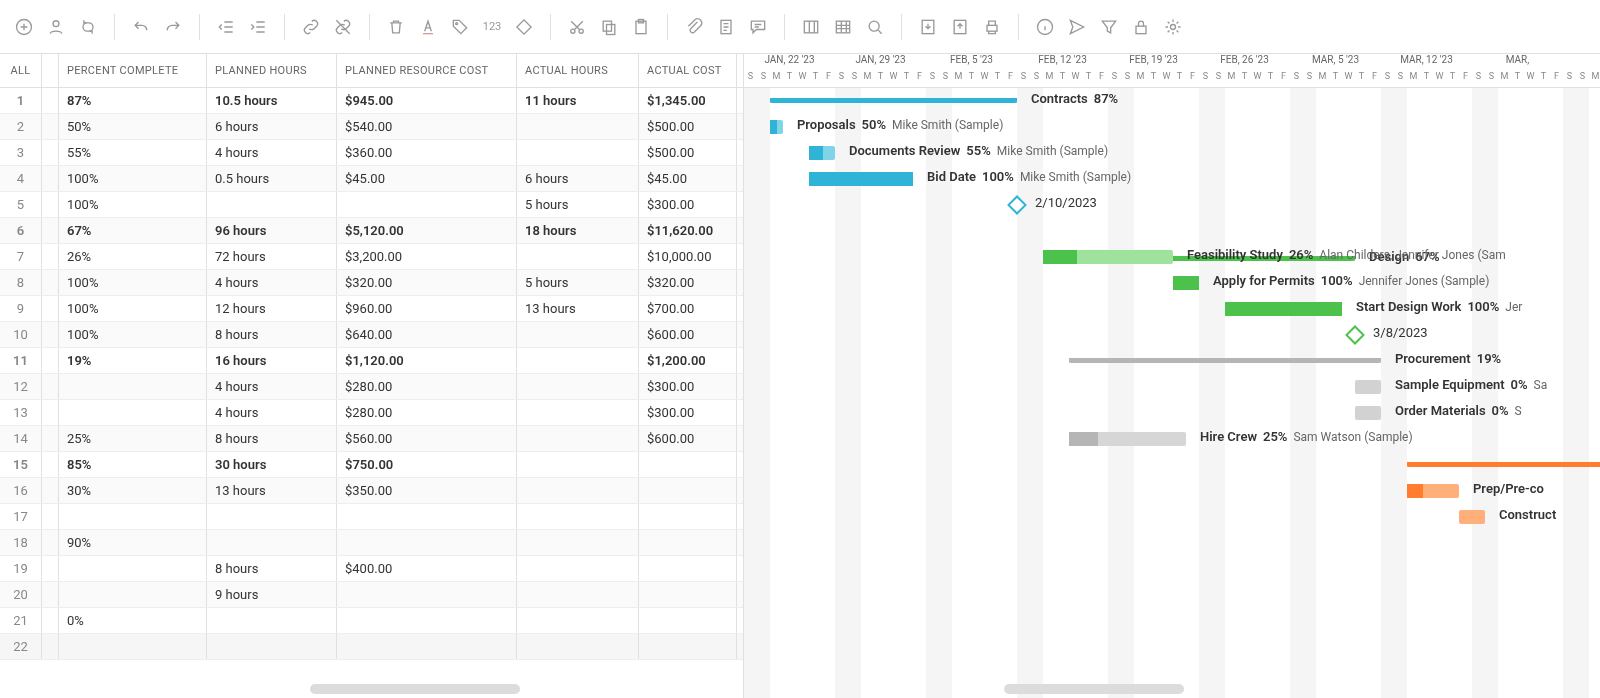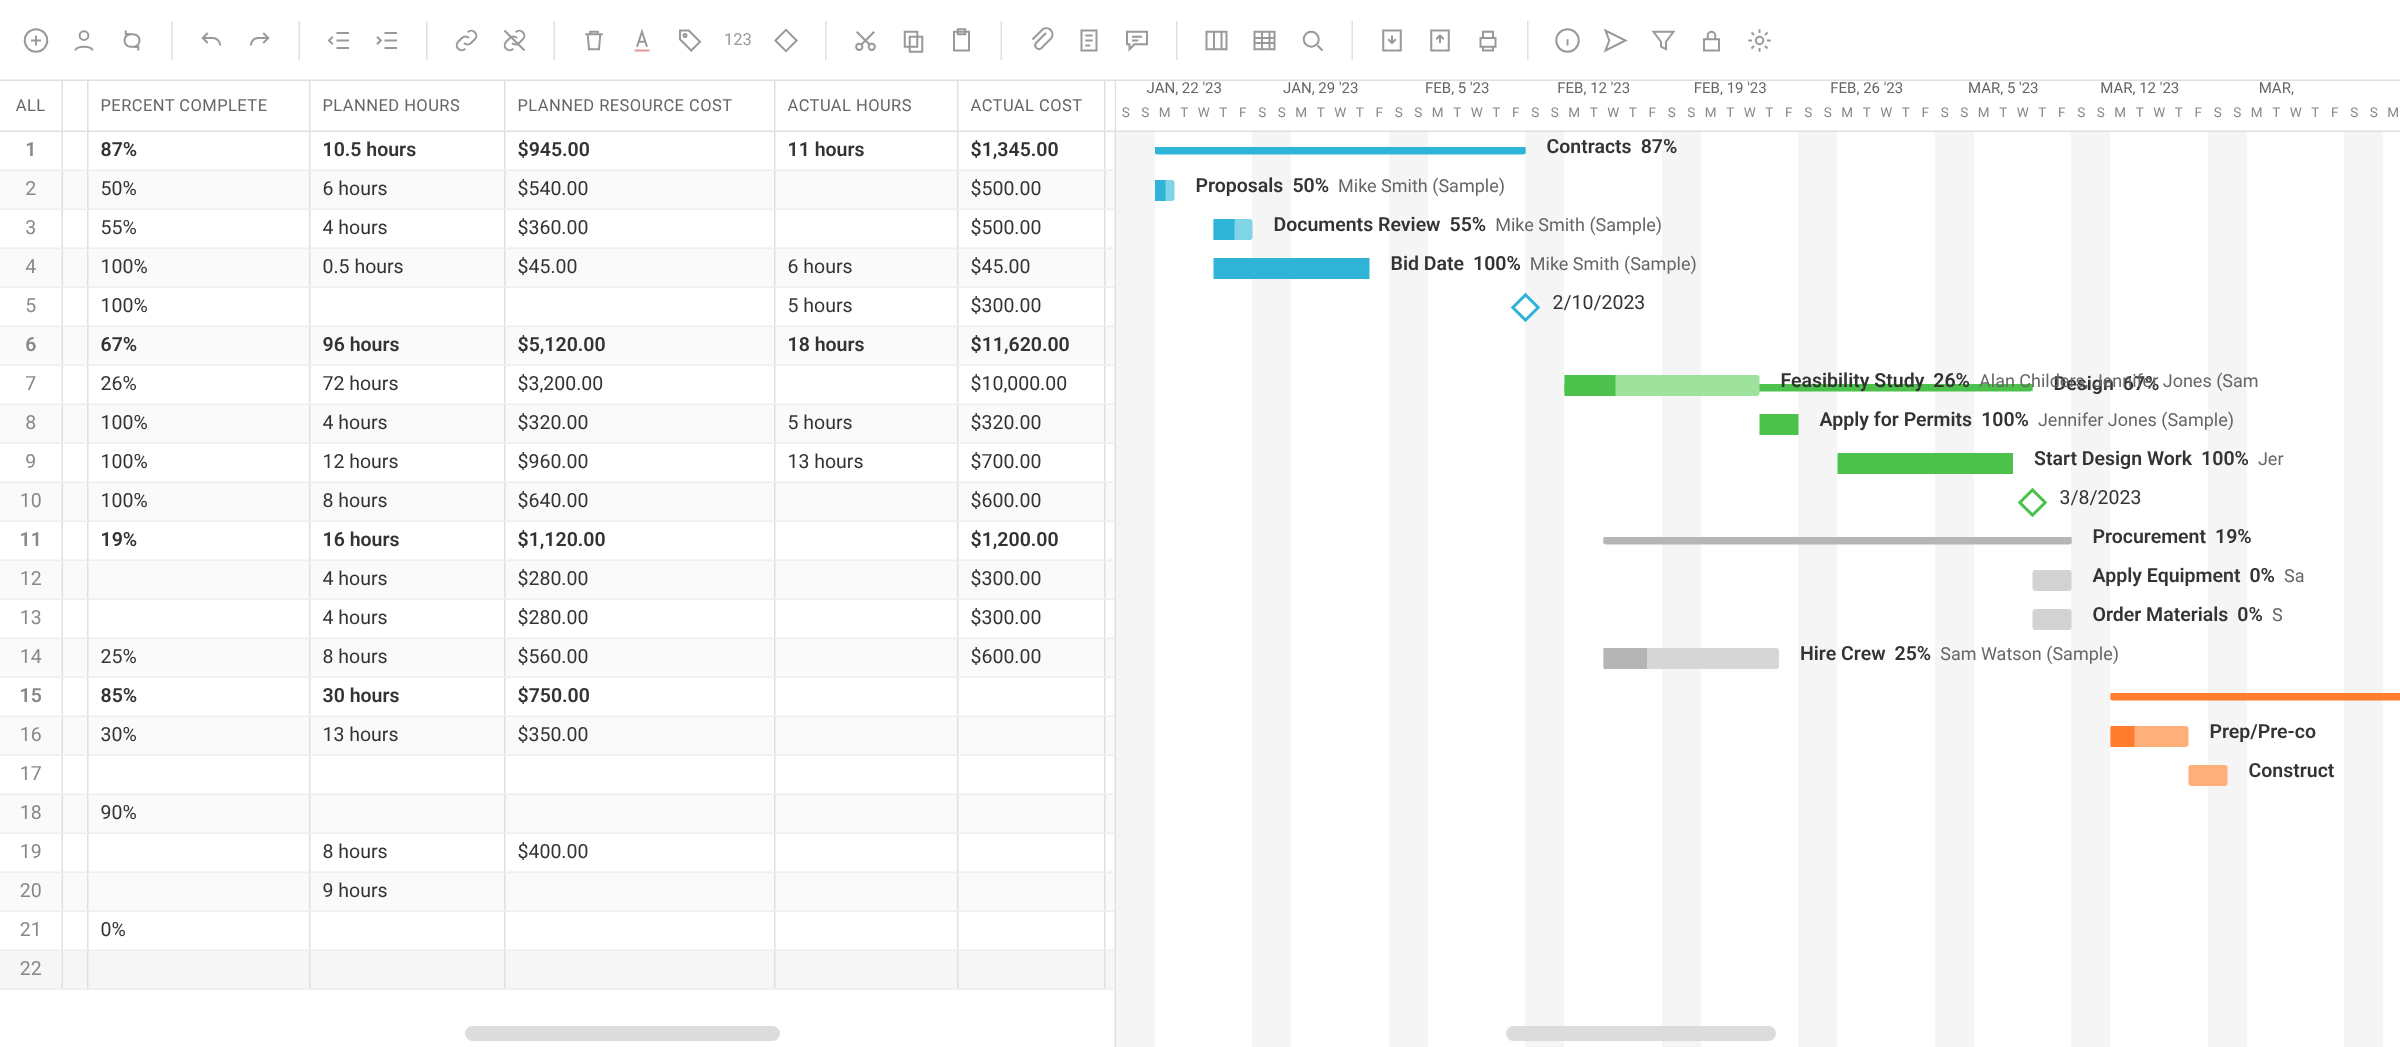--- a/index.html
+++ b/index.html
@@ -685,21 +685,21 @@
             <div class="label" style="left:651px">
               <span class="nm">Procurement</span>
               <span class="pc">19%</span>
             </div>
           </div>
           <div class="grow" style="position: absolute; left: 0px; right: 0px; top: 286px;">
             <div class="bar" style="left:611px;width:26px;background:#d2d2d2">
               <div style="height:100%;width:0%;background:#d2d2d2"></div>
             </div>
             <div class="label" style="left:651px">
-              <span class="nm">Apply Equipment</span>
+              <span class="nm">Sample Equipment</span>
               <span class="pc">0%</span>
               <span class="as">Sa</span>
             </div>
           </div>
           <div class="grow" style="position: absolute; left: 0px; right: 0px; top: 312px;">
             <div class="bar" style="left:611px;width:26px;background:#d2d2d2">
               <div style="height:100%;width:0%;background:#d2d2d2"></div>
             </div>
             <div class="label" style="left:651px">
               <span class="nm">Order Materials</span>

